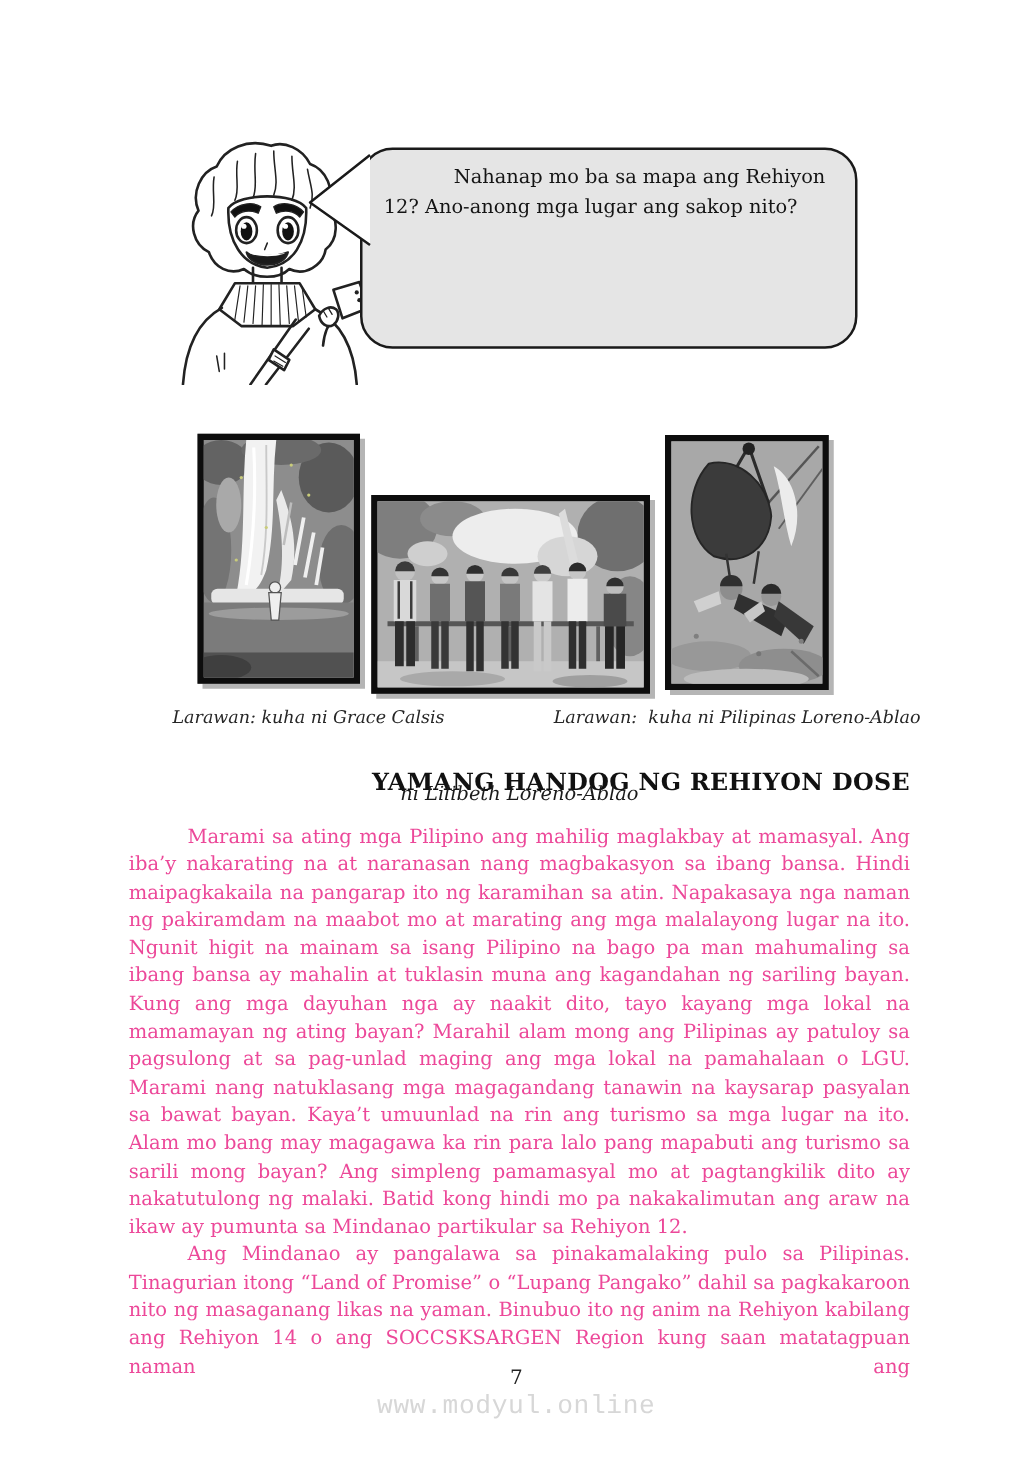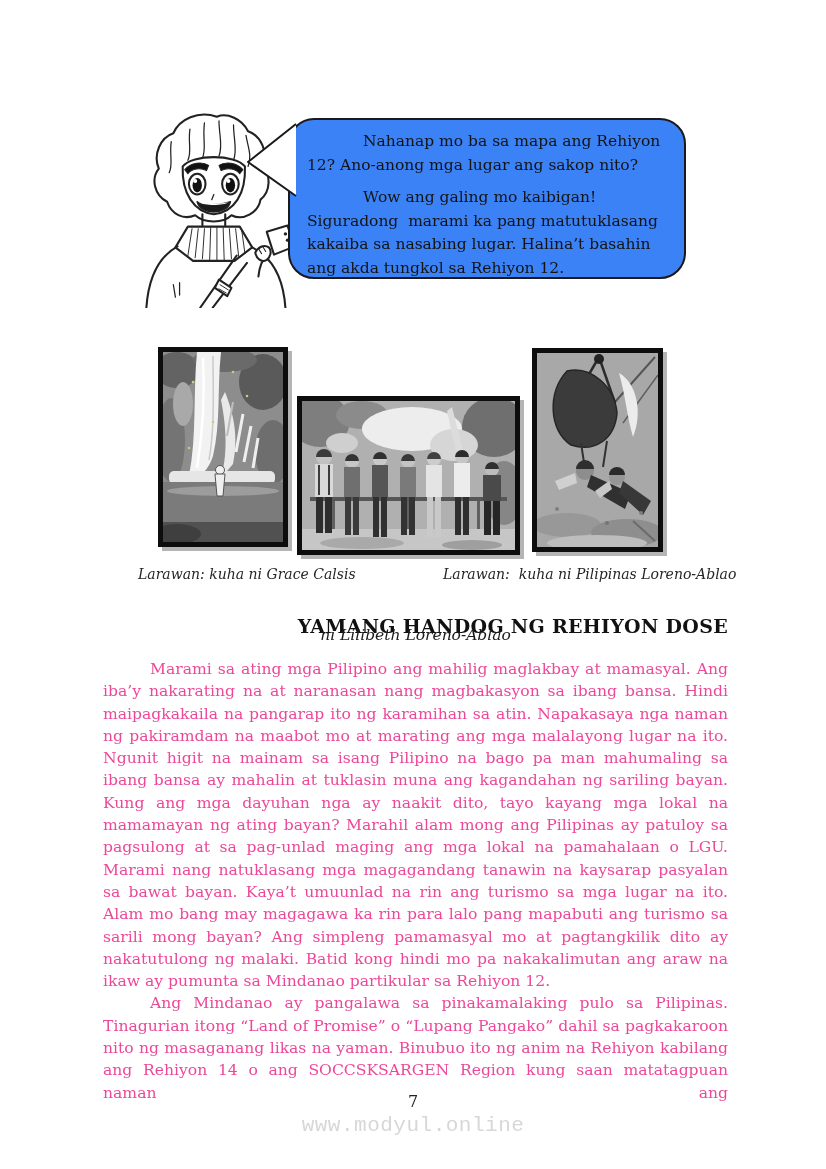--- a/index.html
+++ b/index.html
@@ -7,21 +7,21 @@
     position:relative; width:826px; height:1169px; margin:0 auto;
     background:#ffffff; overflow:hidden;
     font-family:"DejaVu Serif", serif; color:#1c1c1c;
   }
   
   .character { position:absolute; left:136px; top:110px; width:166px; height:198px; }
   
   .bubble {
     position:absolute; left:288px; top:118px; width:398px; height:161px;
     box-sizing:border-box; border:2px solid #1a1a1a; border-radius:26px;
-    background:#3b82f6; padding:10px 18px 10px 17px; z-index:1;
+    background:#e5e5e5; padding:10px 18px 10px 17px; z-index:1;
   }
   .bubble p {
     margin:0; font-size:15.5px; line-height:23.5px; text-indent:56px;
     white-space:pre-wrap; color:#141414;
   }
   .bubble p + p { margin-top:9px; }
   .bubble-tail { position:absolute; left:244px; top:122px; width:54px; height:76px; z-index:2; }
   
   .photo {
     position:absolute; box-sizing:border-box; border:5px solid #0d0d0d;
@@ -118,21 +118,20 @@
       <circle cx="144" cy="119" r="1.6" fill="#222" stroke="none"></circle>
       <circle cx="146" cy="125" r="1.6" fill="#222" stroke="none"></circle>
       <path d="M118,160 C119,150 122,143 127,139" fill="none"></path>
       <path d="M115,137 C118,131 124,129 128,132 C131,135 130,141 126,144 C121,147 116,143 115,137 Z"></path>
       <path d="M118,133 L121,138 M122,131 L125,136" fill="none" stroke-width="1"></path>
     </g>
   </svg>
 
   <div class="bubble">
     <p>Nahanap mo ba sa mapa ang Rehiyon 12? Ano-anong mga lugar ang sakop nito?</p>
-    <p>Wow ang galing mo kaibigan! Siguradong  marami ka pang matutuklasang kakaiba sa nasabing lugar. Halina’t basahin ang akda tungkol sa Rehiyon 12.</p>
   </div>
   <svg class="bubble-tail" viewBox="0 0 54 76">
     <path d="M52,2 L4,40 L52,74" fill="#ffffff" stroke="#1a1a1a" stroke-width="2" stroke-linejoin="round"></path>
   </svg>
 
   <div class="photo" id="photo-waterfall">
     <svg viewBox="0 0 120 190" preserveAspectRatio="none">
       <rect width="120" height="190" fill="#8d8d8d"></rect>
       <ellipse cx="14" cy="18" rx="22" ry="18" fill="#636363"></ellipse>
       <ellipse cx="100" cy="30" rx="24" ry="28" fill="#5a5a5a"></ellipse>

